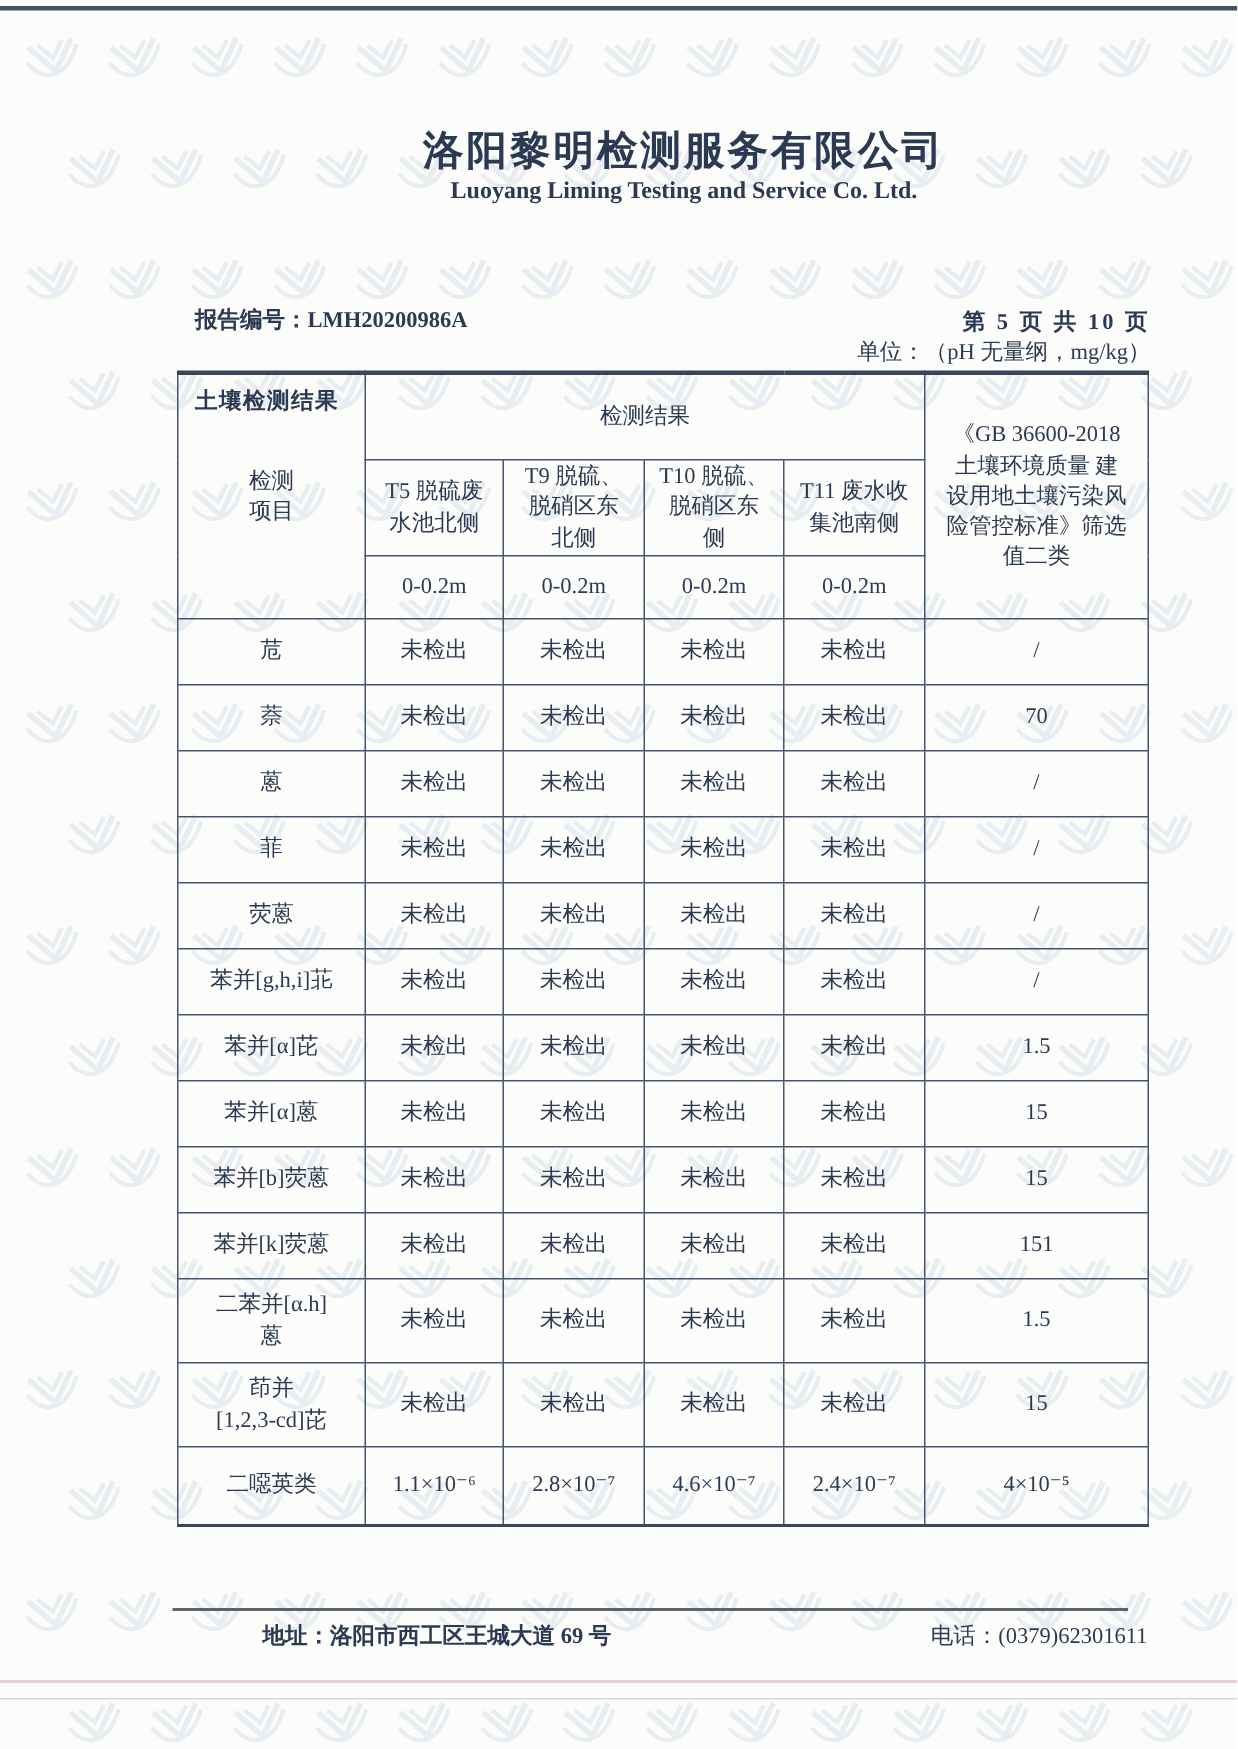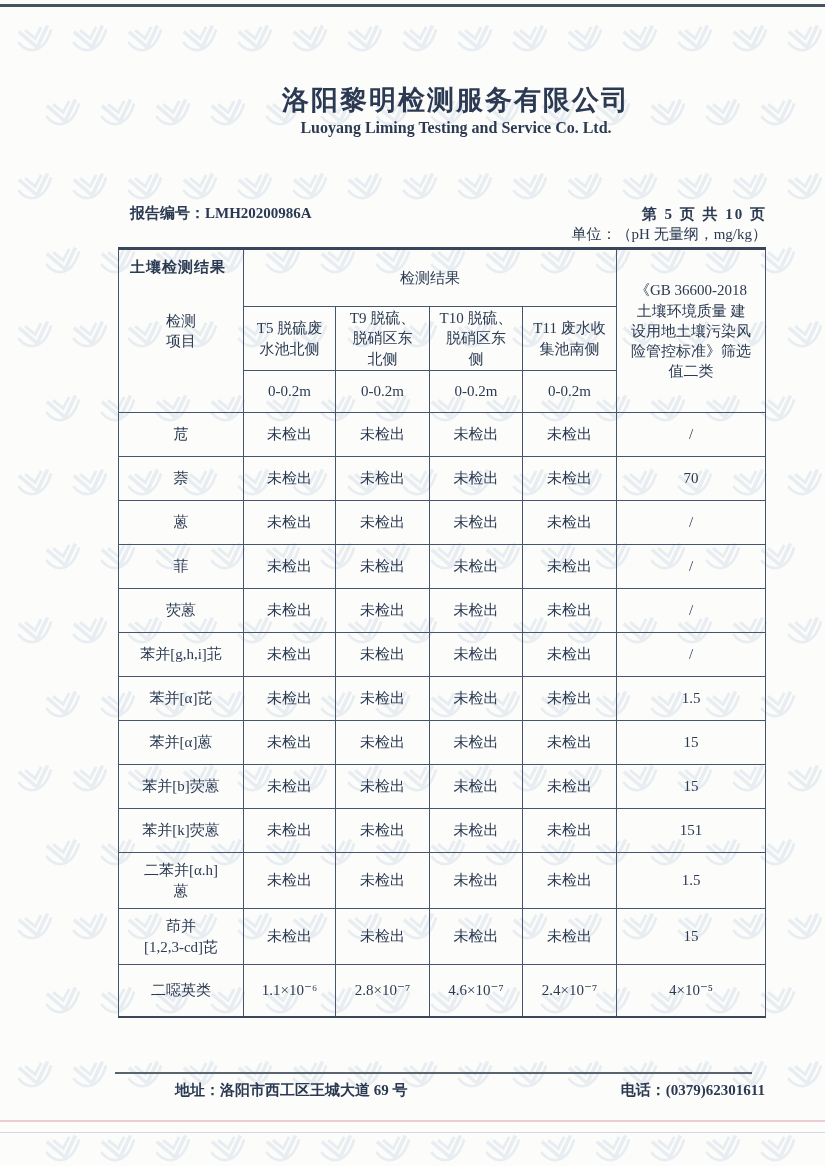--- a/index.html
+++ b/index.html
@@ -49,21 +49,21 @@
   tr.hrow-group { height:58px; }
   tr.hrow-sites { height:64px;padding-left:30px; }
   tr.hrow-depth { height:42px; }
   #table-body tr { height:44px; }
   #table-body tr.tall { height:56px; }
   #table-body tr.last { height:52px; }
 
   
   .footer-rule { left:115px; top:1072px; width:637px; height:2px; background:#59646f; }
   .footer-addr { left:130px; top:1081px; font-size:15px; font-weight:600;margin-left:45px; }
-  .footer-tel  { right:60px; top:1081px; font-size:15px; font-weight:700; }
+  .footer-tel  { right:60px; top:1081px; font-size:15px; font-weight:400; }
 </style>
 </head>
 <body>
 
 <div class="page">
 
   <svg width="0" height="0" style="position:absolute">
     <defs>
       <g id="wm-glyph">
         <path d="M8 9 L24 30 L40 9" fill="none" stroke="#b3c3d6" stroke-width="4"></path>

